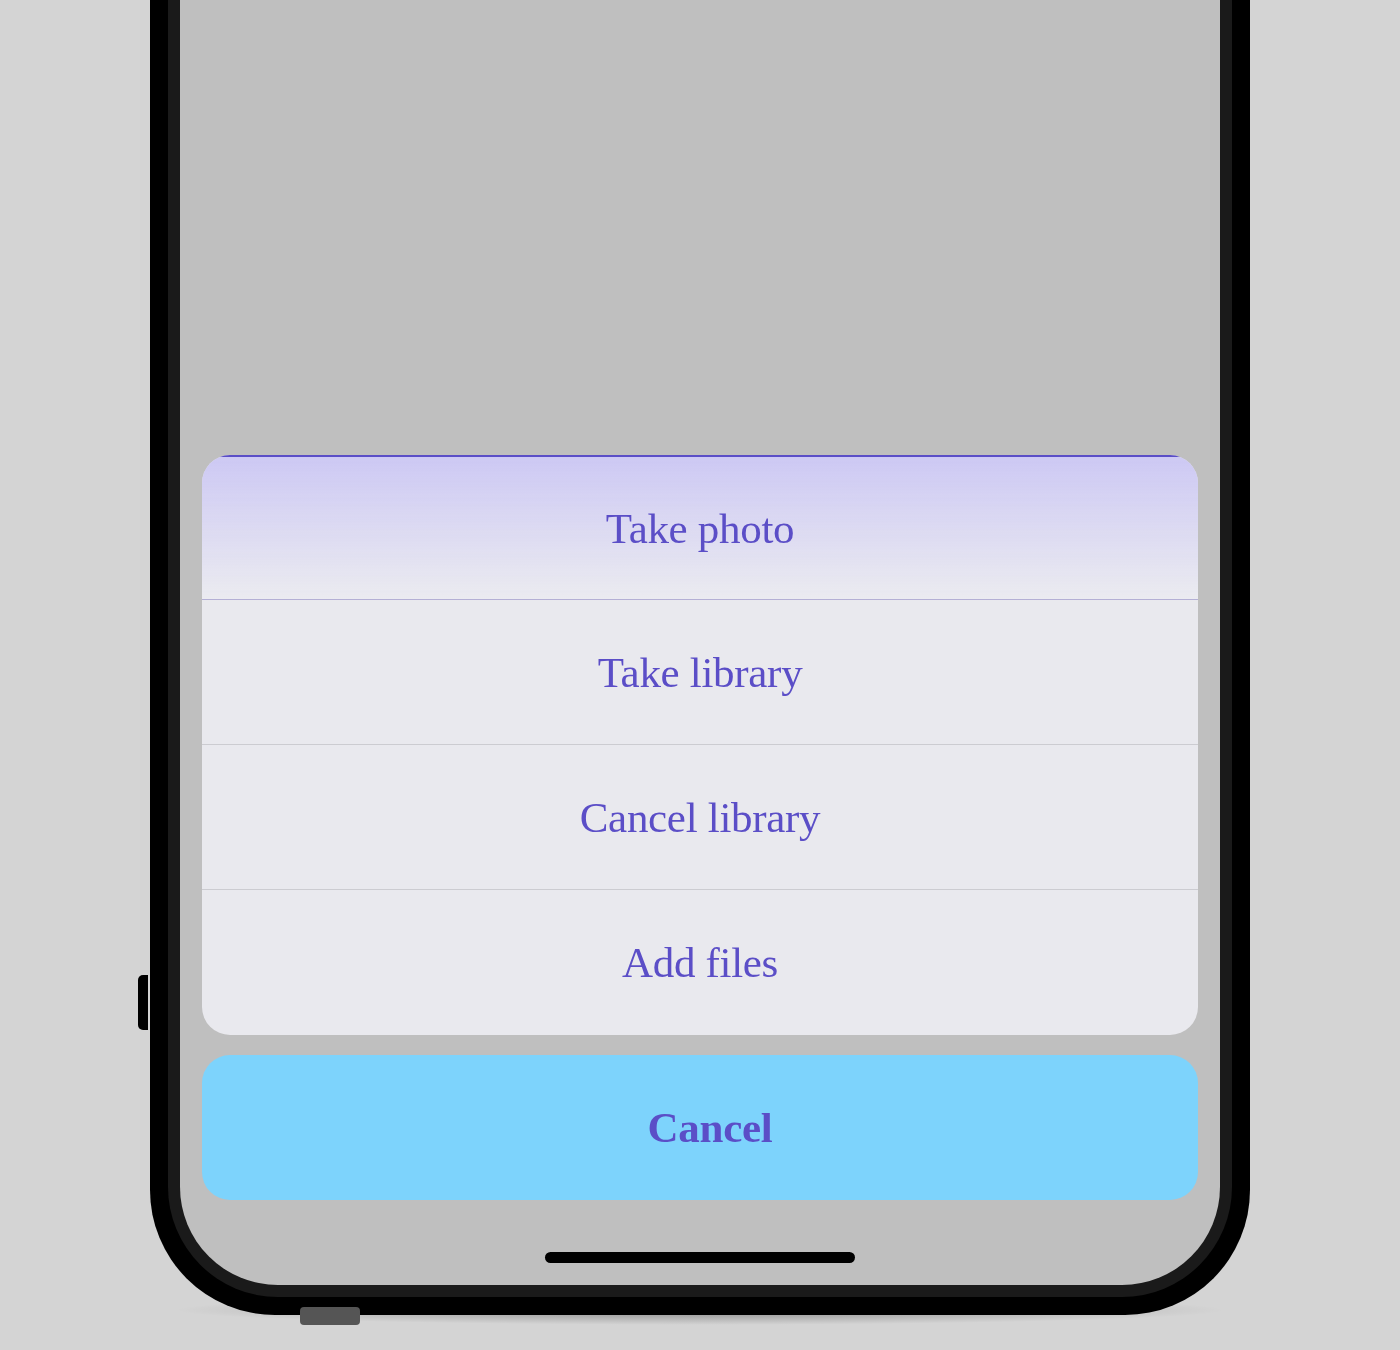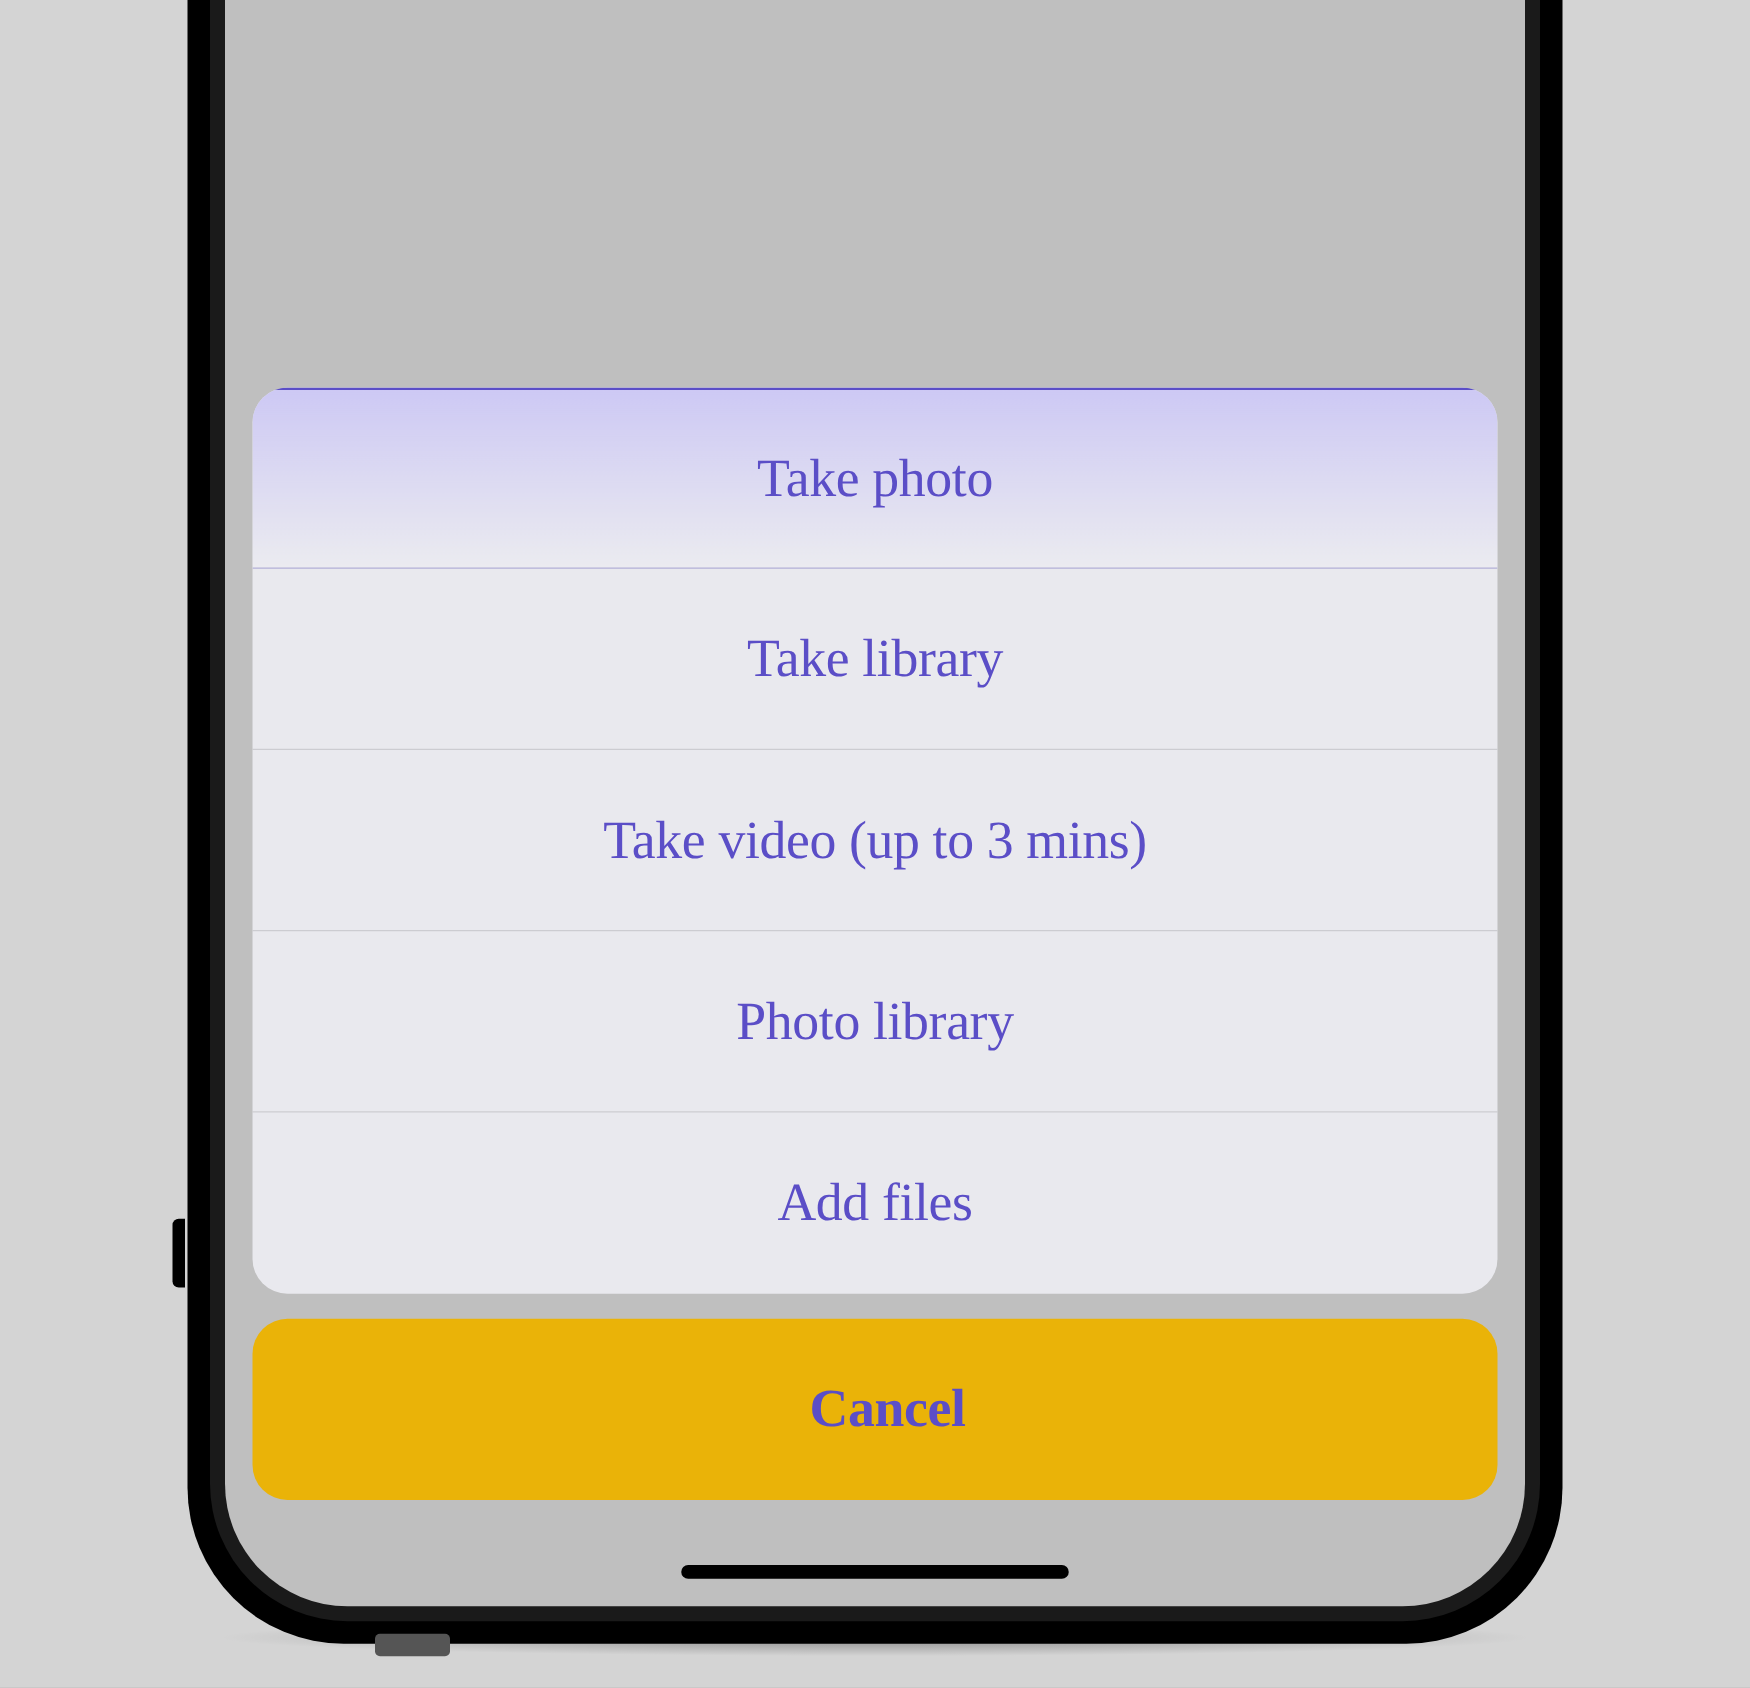--- a/index.html
+++ b/index.html
@@ -92,21 +92,21 @@
     }
     
     .action-option-label {
       color: #5b4ec7;
       font-size: 43px;
       font-weight: 400;
       letter-spacing: -0.3px;
     }
     
     .cancel-button {
-      background: #eab308;
+      background: #7dd3fc;
       border-radius: 28px;
       display: flex;
       align-items: center;
       justify-content: center;
       height: 145px;
       cursor: pointer;
       padding-left: 20px;
     }
     
     .cancel-label {
@@ -170,24 +170,21 @@
       <div class="action-sheet-container">
 
         <div class="action-sheet-options">
           <div class="action-option">
             <span class="action-option-label">Take photo</span>
           </div>
           <div class="action-option">
             <span class="action-option-label">Take library</span>
           </div>
           <div class="action-option">
-            <span class="action-option-label">Take video (up to 3 mins)</span>
-          </div>
-          <div class="action-option">
-            <span class="action-option-label">Photo library</span>
+            <span class="action-option-label">Cancel library</span>
           </div>
           <div class="action-option">
             <span class="action-option-label">Add files</span>
           </div>
         </div>
 
         <div class="cancel-button">
           <span class="cancel-label">Cancel</span>
         </div>
 

